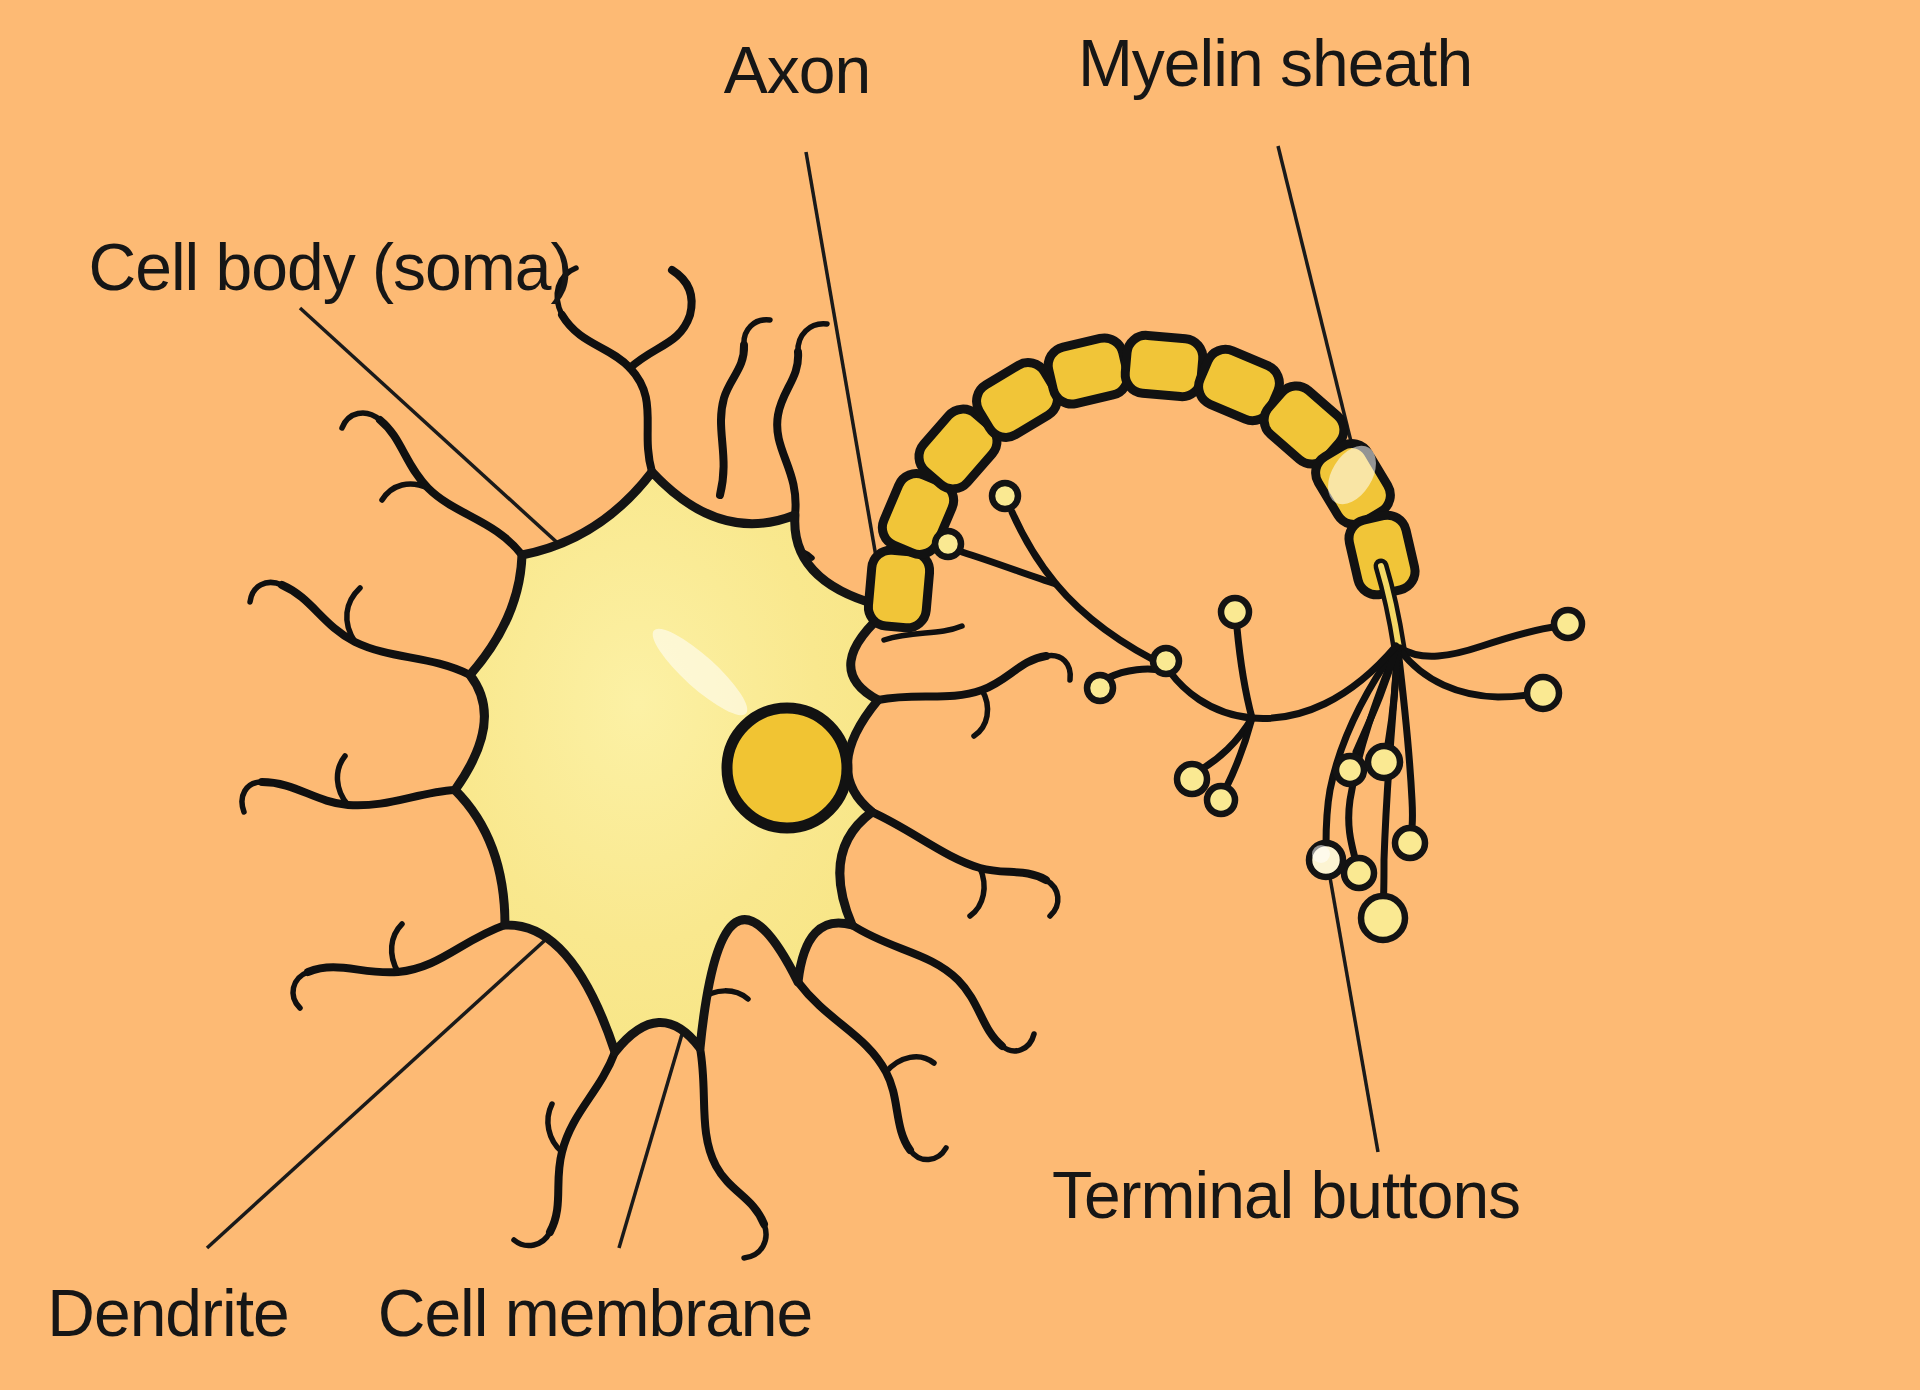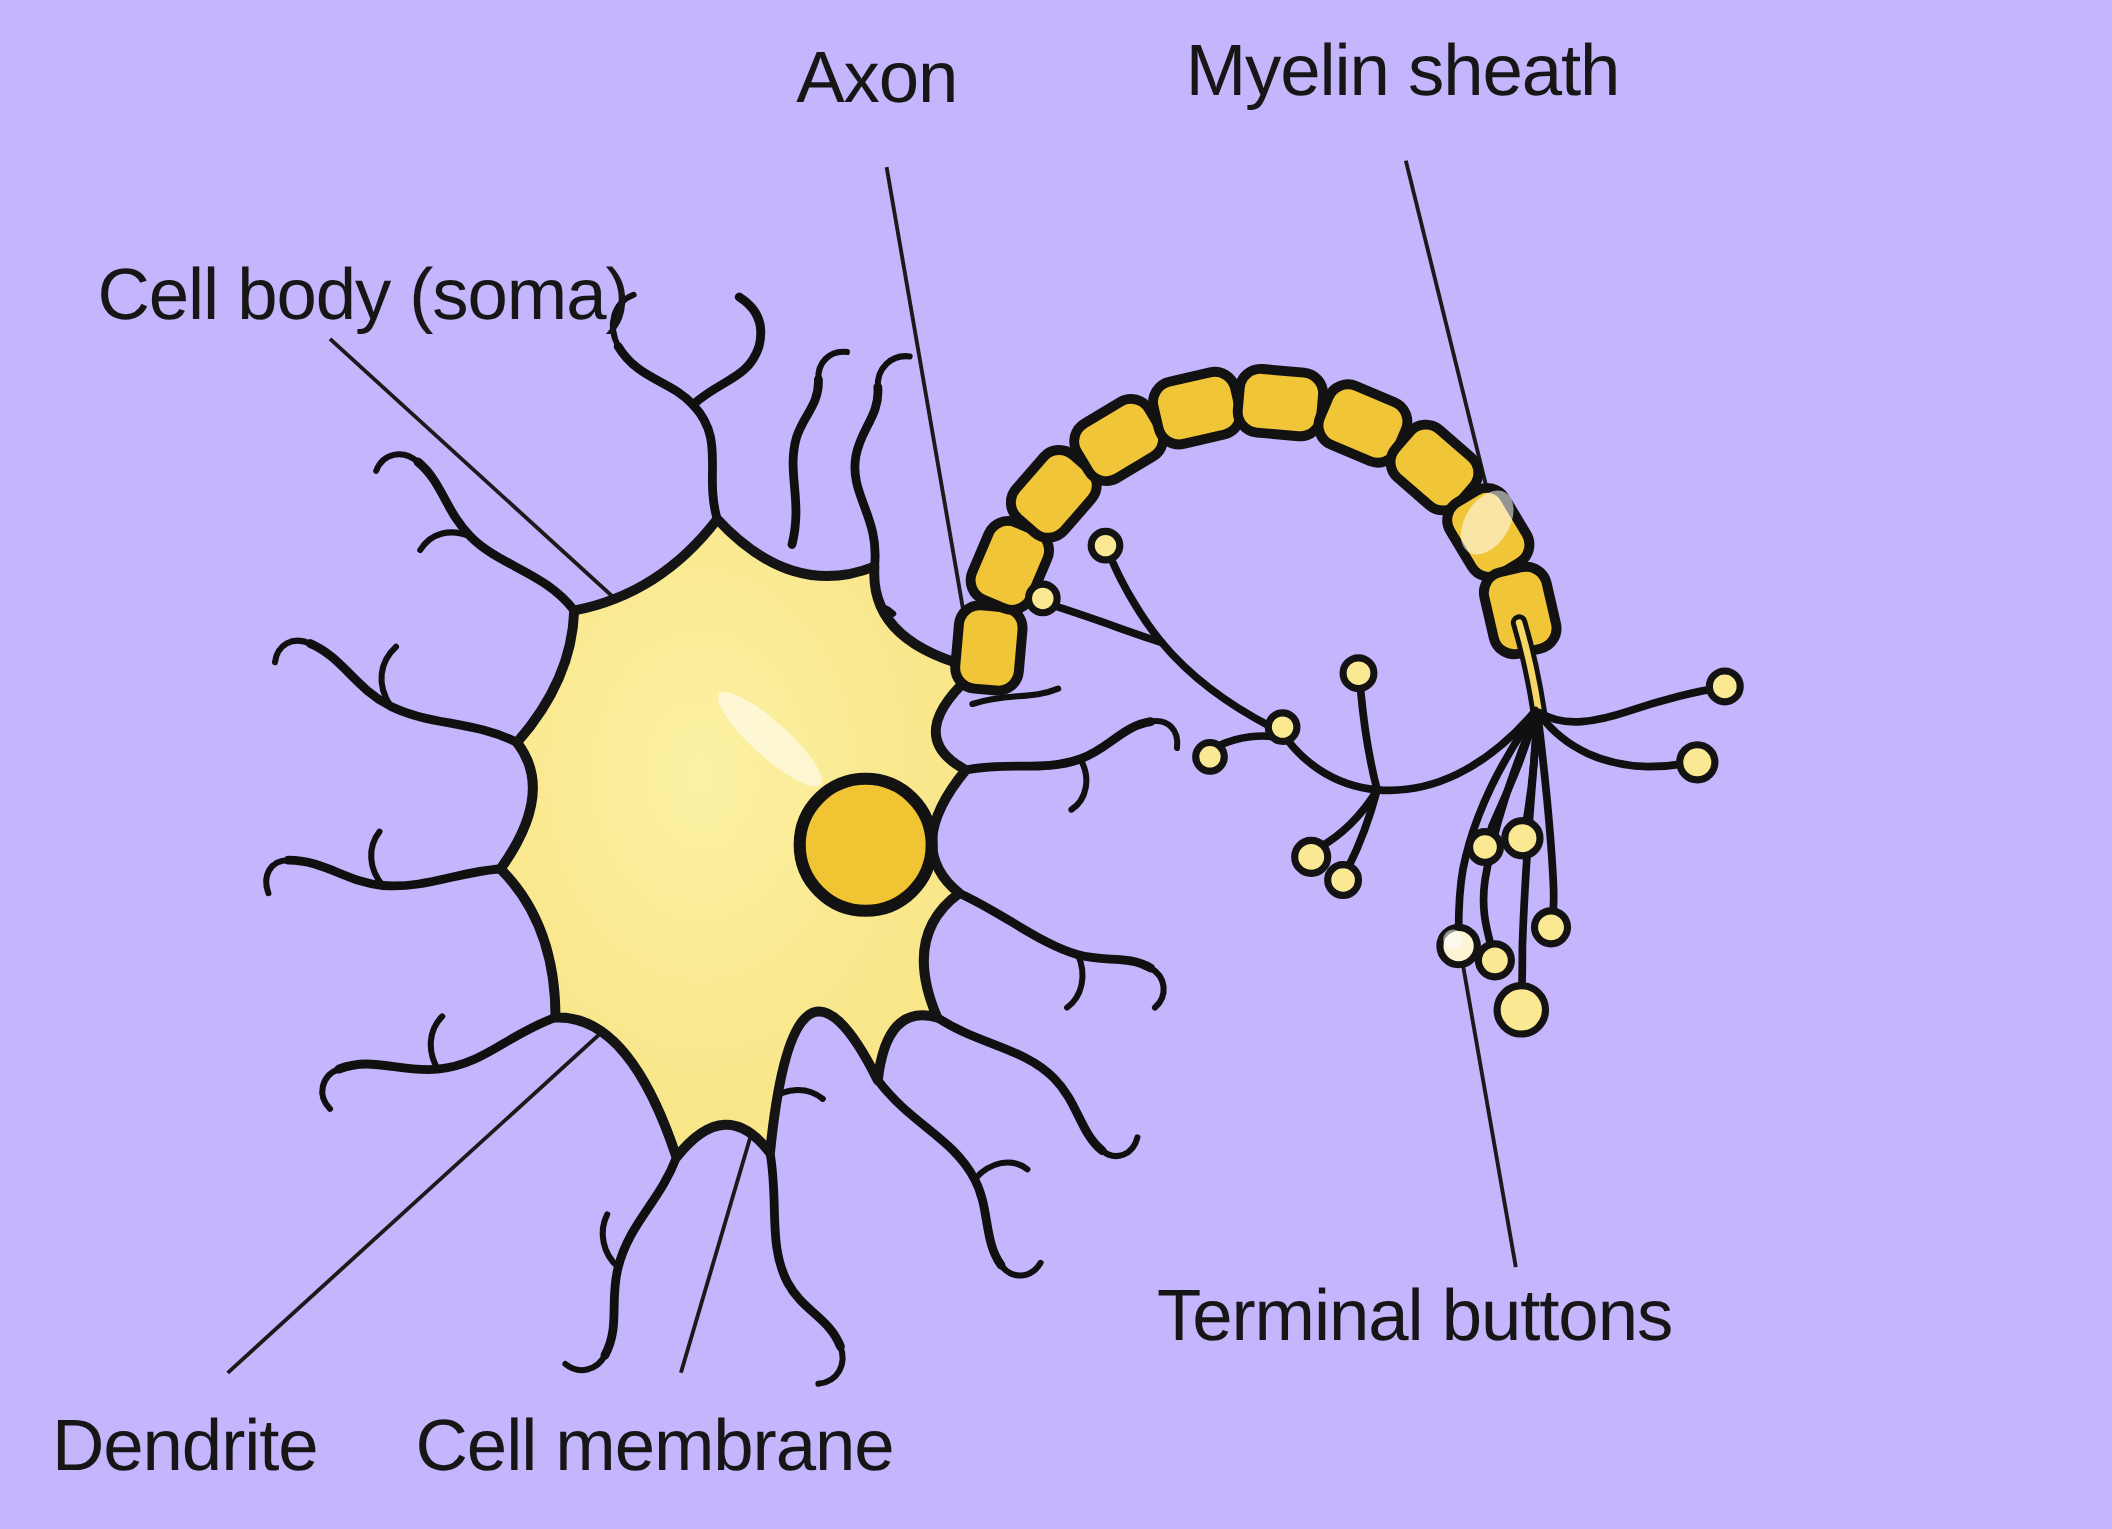--- a/index.html
+++ b/index.html
@@ -1,16 +1,16 @@
 <!DOCTYPE html>
 <html><head>
 <meta charset="utf-8">
 <style>
   html,body{margin:0;padding:0;background:#ffffff;}
-  .stage{position:relative;width:1920px;height:1390px;background:#c4b5fd;overflow:hidden;
+  .stage{position:relative;width:1920px;height:1390px;background:#fdba74;overflow:hidden;
          font-family:"Liberation Sans", sans-serif;}
   svg{position:absolute;left:0;top:0;}
   .lbl{font-family:"Liberation Sans", sans-serif;font-size:66px;fill:#161616;letter-spacing:-1px;}
   .leader{stroke:#1a1a1a;stroke-width:3.5;fill:none;}
   .soma-outline{stroke:#141414;stroke-width:9;stroke-linejoin:round;}
   .dend{fill:none;stroke:#101010;stroke-width:8;stroke-linecap:round;}
   .dend.thin{stroke-width:5.5;}
   .myel{fill:#F1C538;stroke:#121212;stroke-width:9;}
   .branch{fill:none;stroke:#101010;stroke-width:7;stroke-linecap:round;}
   .btn{fill:#FAE992;stroke:#131313;stroke-width:6.5;}

